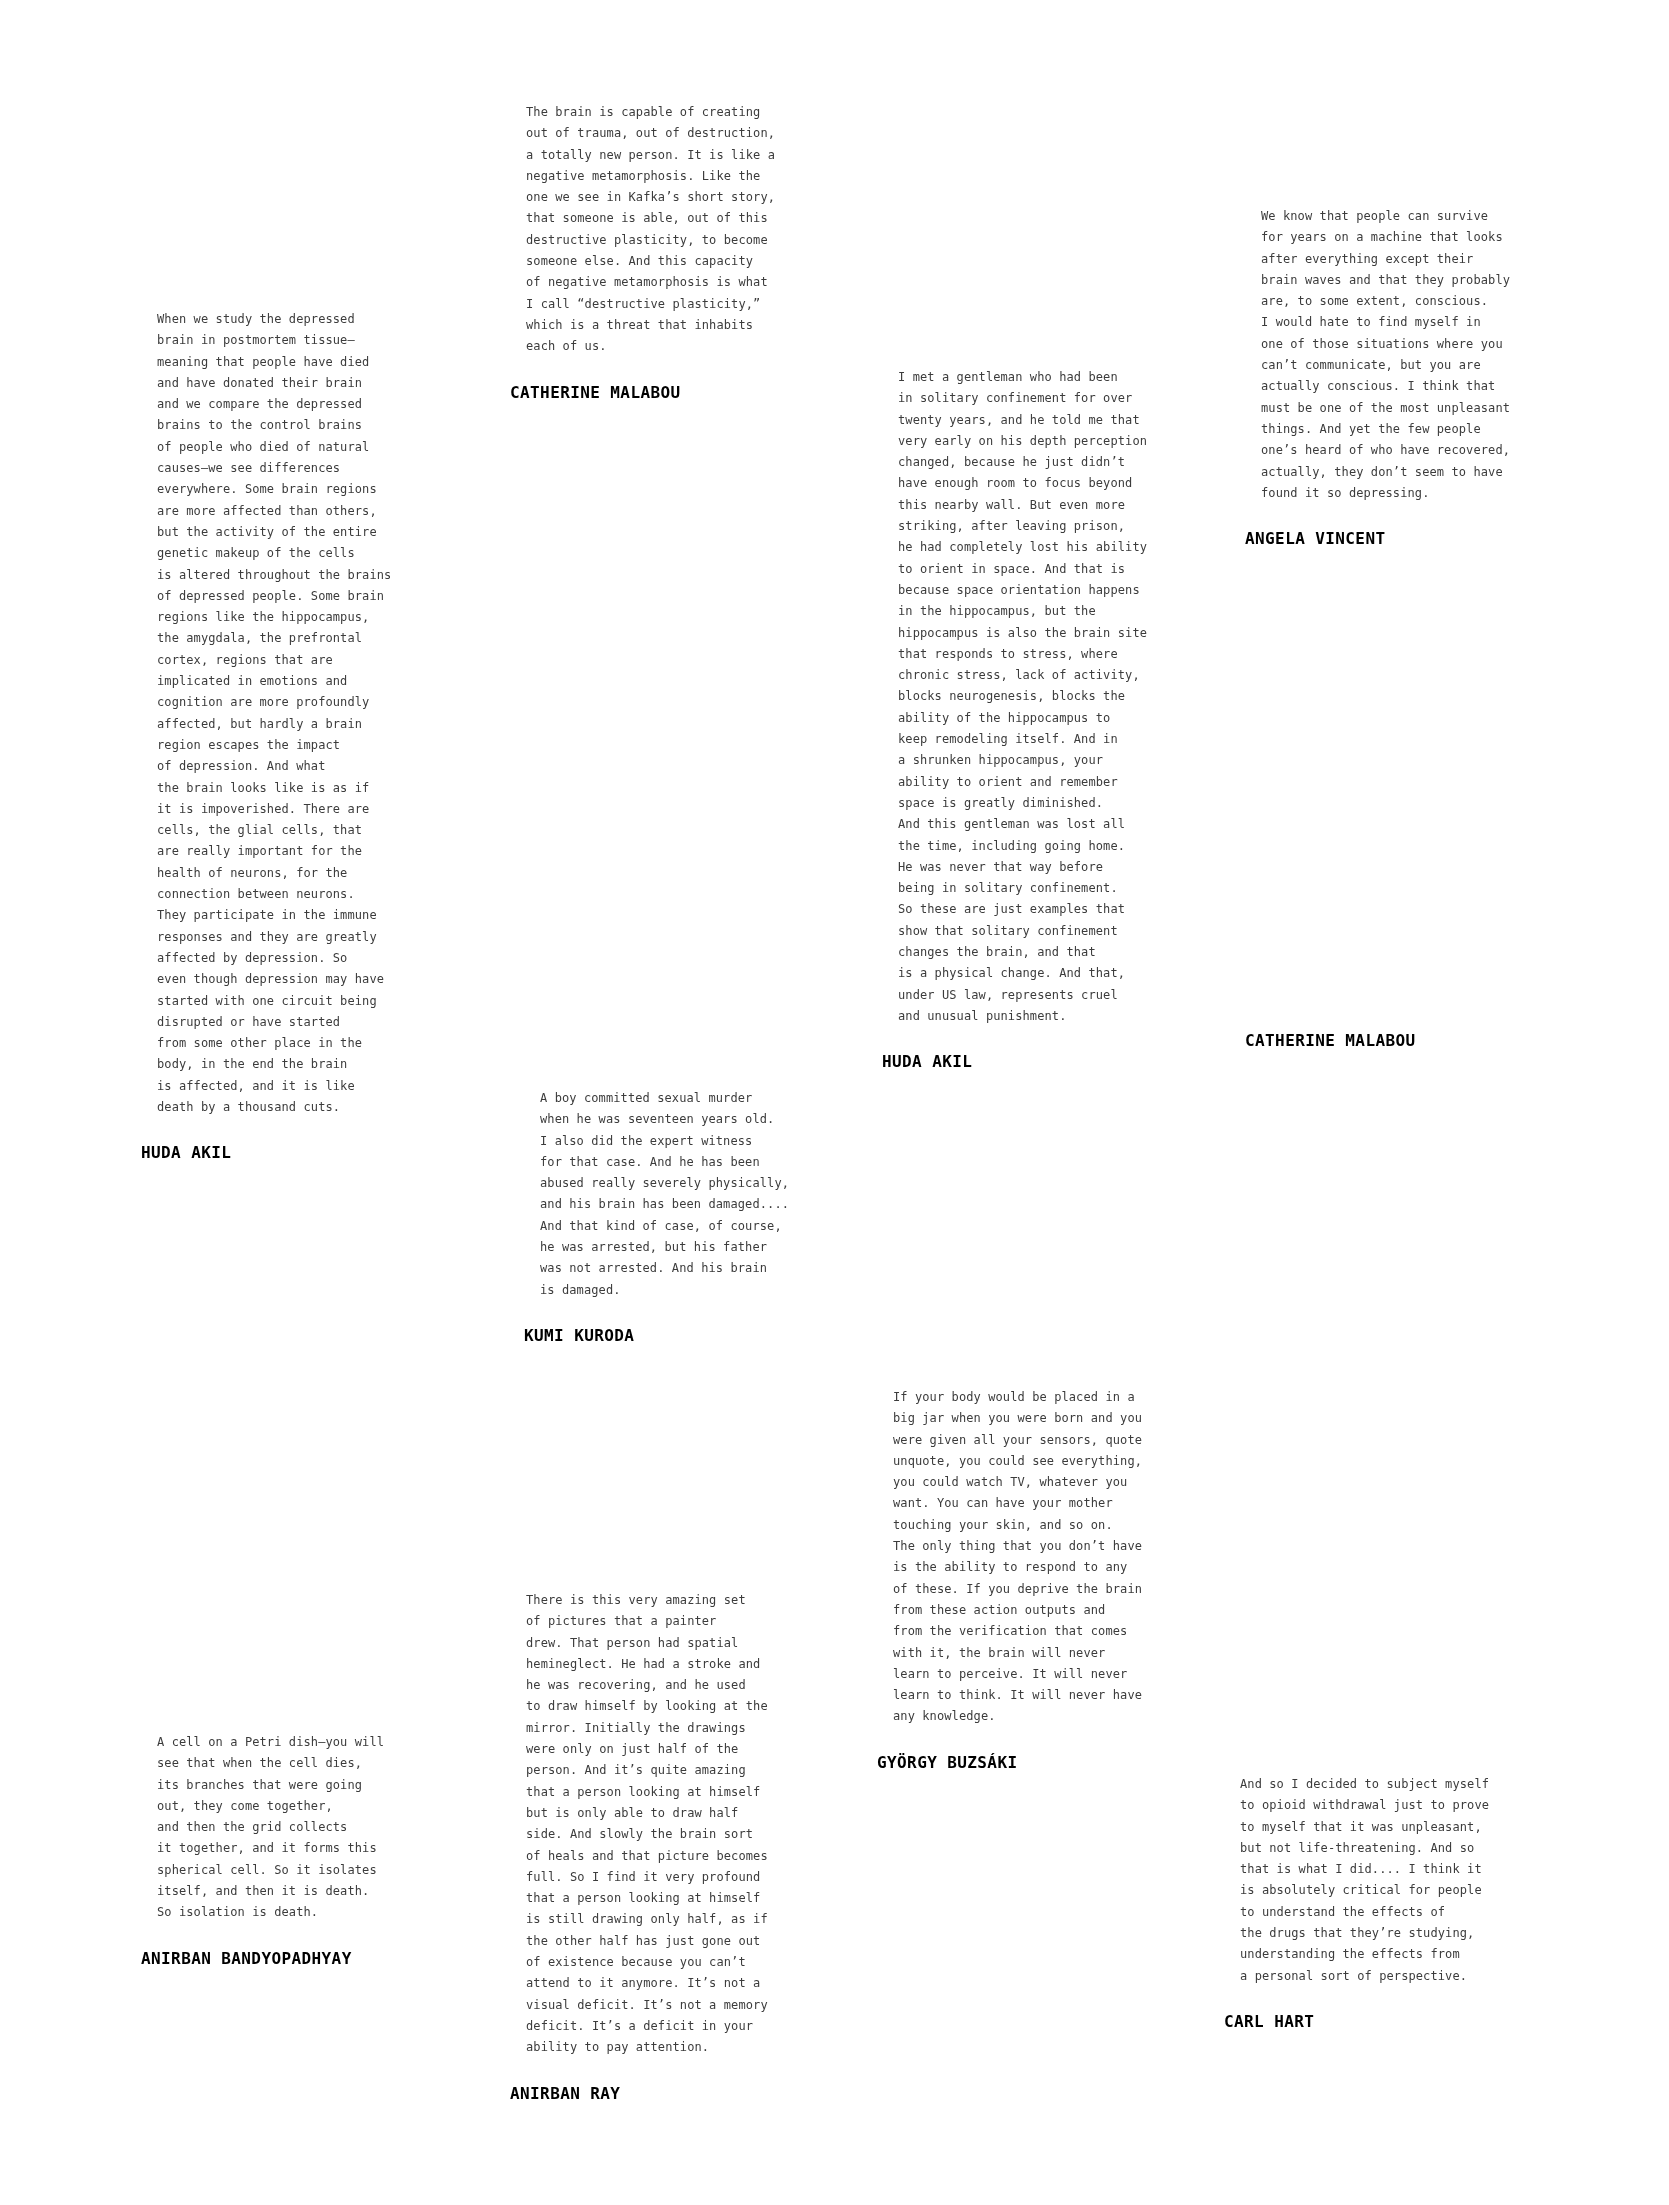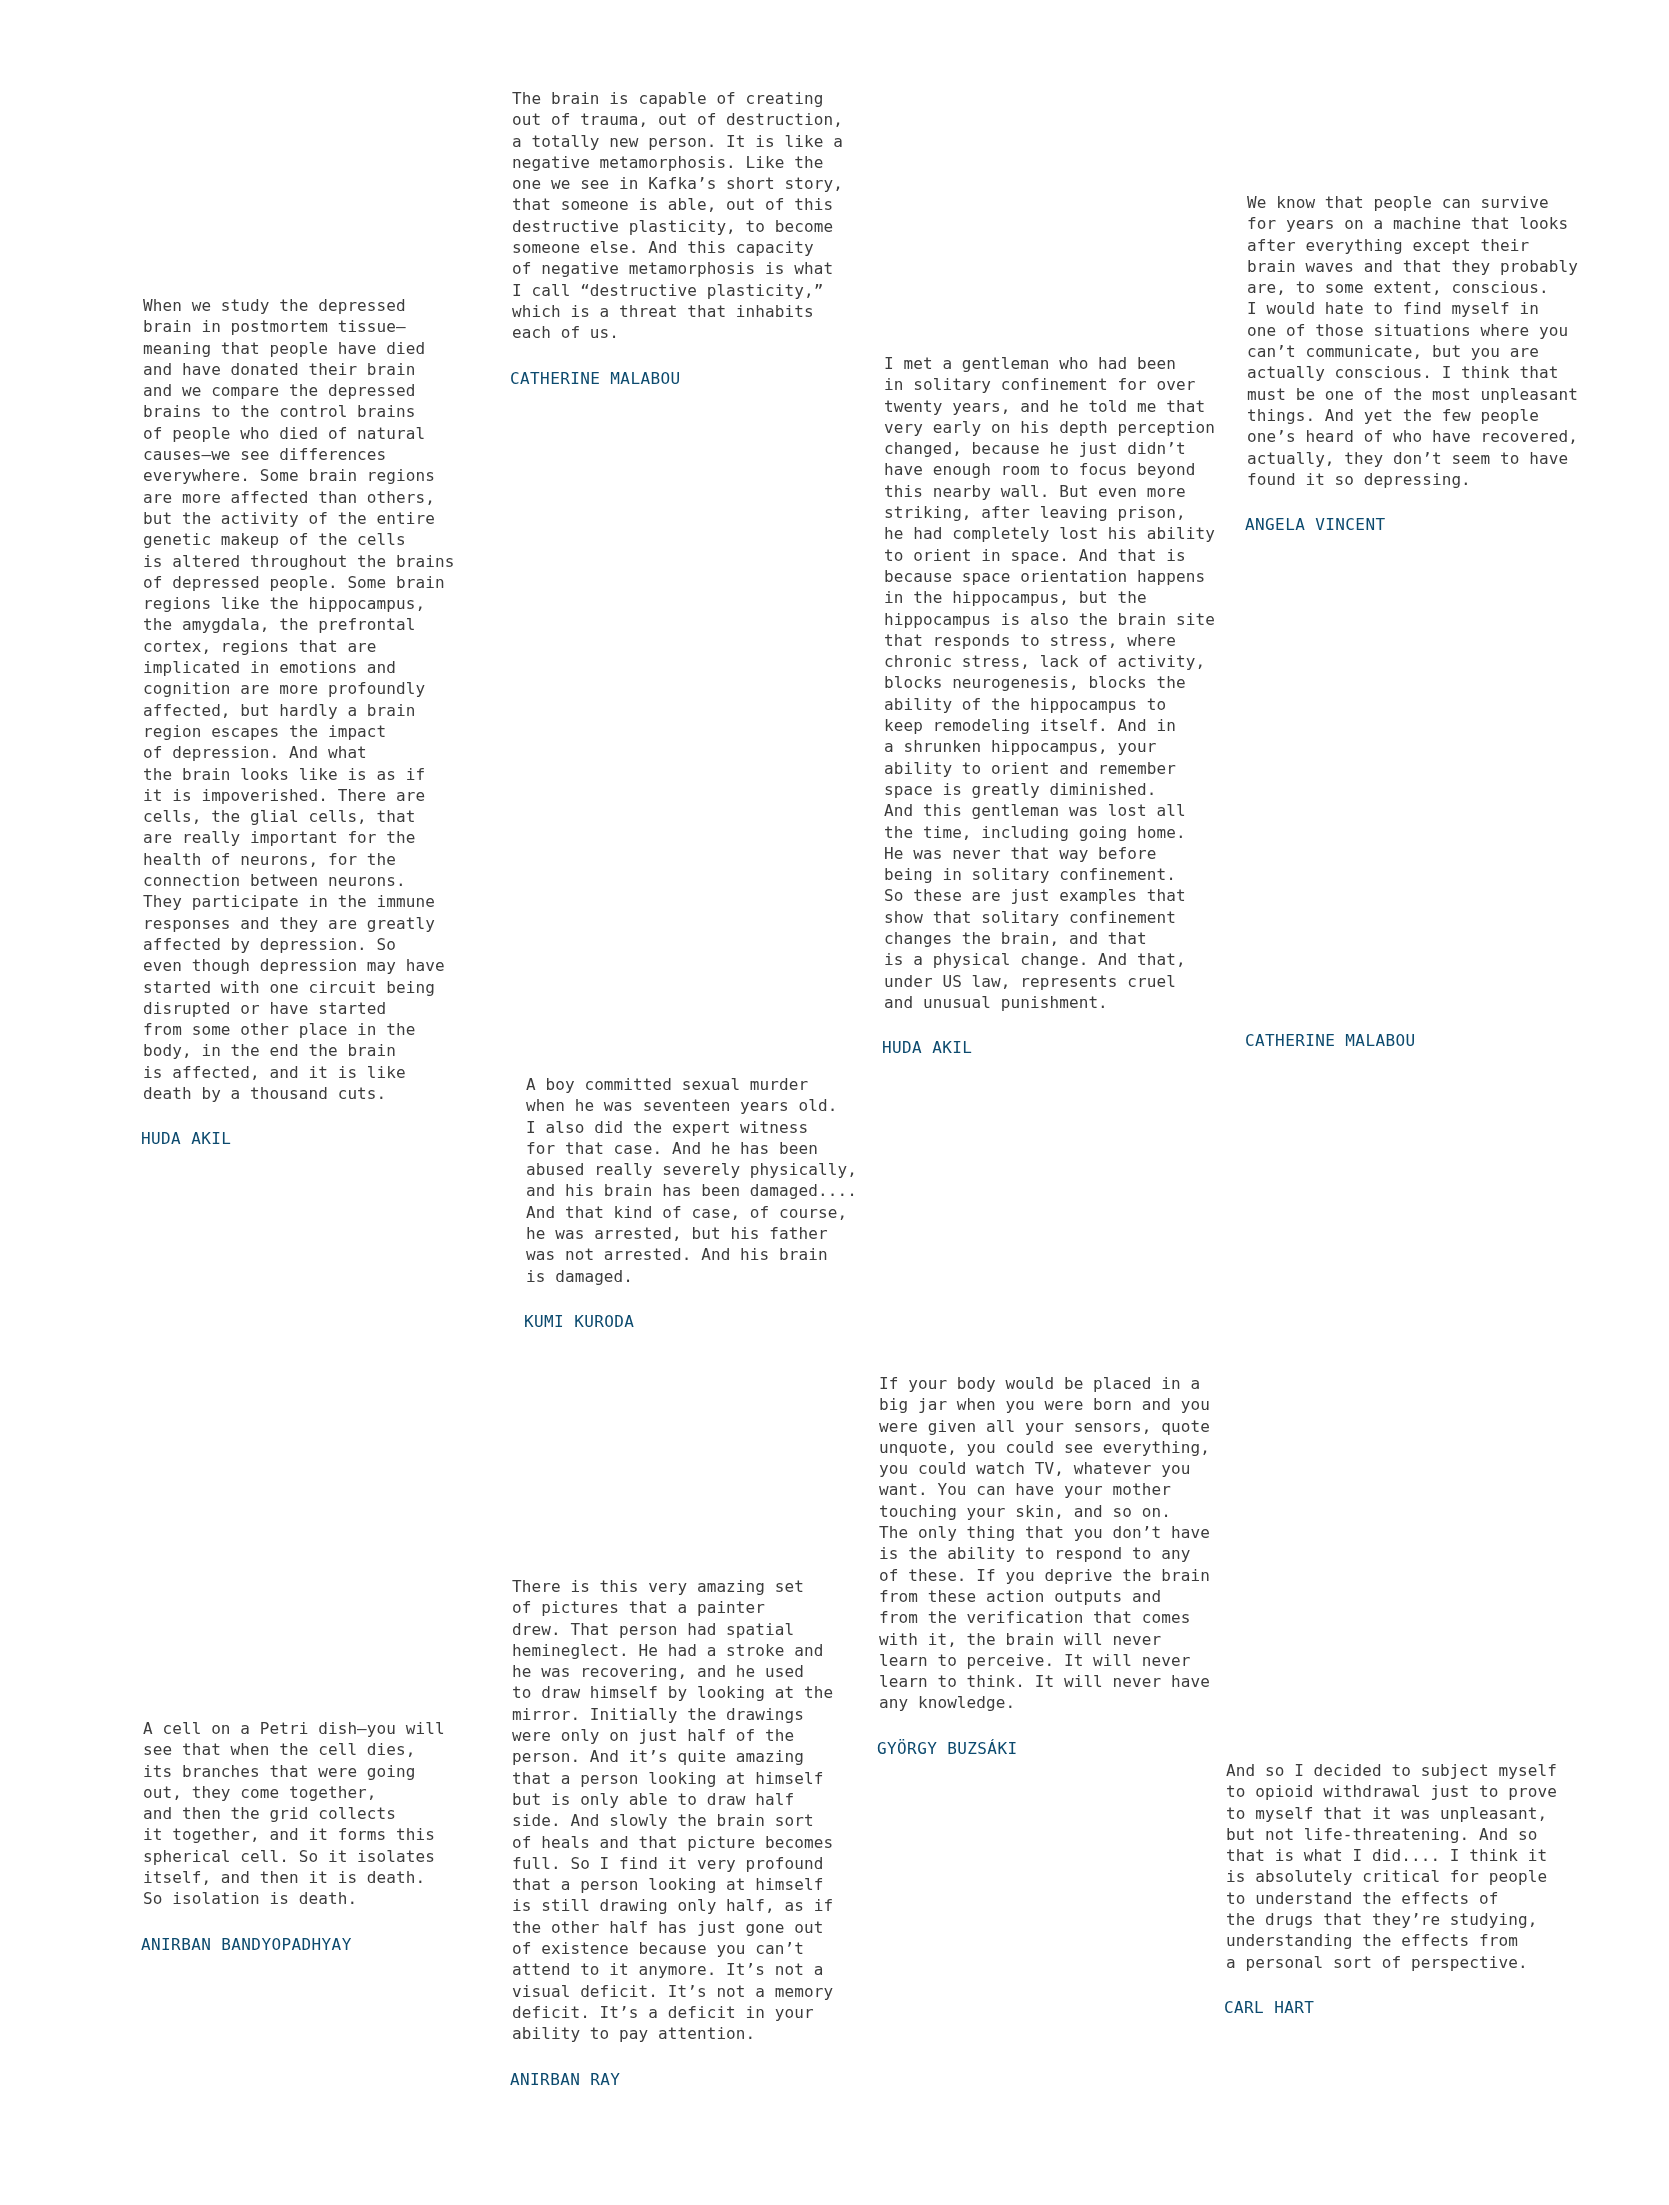--- a/index.html
+++ b/index.html
@@ -13,33 +13,33 @@
     height: 2205px;
     background: #ffffff;
     overflow: hidden;
     font-family: "DejaVu Sans Mono", "Liberation Mono", monospace;
   }
   .quote-block {
     position: absolute;
     width: 371px;
   }
   .quote-text {
-    margin: 2px;
-    font-size: 16px;
+    margin: 16px;
+    font-size: 12px;
     line-height: 21.3px;
     color: #3c3c3c;
     white-space: pre-line;
     letter-spacing: 0.1px;
   }
   .quote-author {
     margin: 24px 0 0 0;
     font-size: 16px;
     line-height: 21.3px;
-    font-weight: normal;
-    color: #0c4a6e;
+    font-weight: bold;
+    color: #000000;
     letter-spacing: 0.4px;
     white-space: nowrap;
   }
   
   .q0 { left: 141px;  top: 293px;  }
   .q1 { left: 141px;  top: 1716px; }
   .q2 { left: 510px;  top: 86px;  }
   .q3 { left: 524px;  top: 1072px; }
   .q4 { left: 510px;  top: 1574px; }
   .q5 { left: 882px; top: 351px;  }

